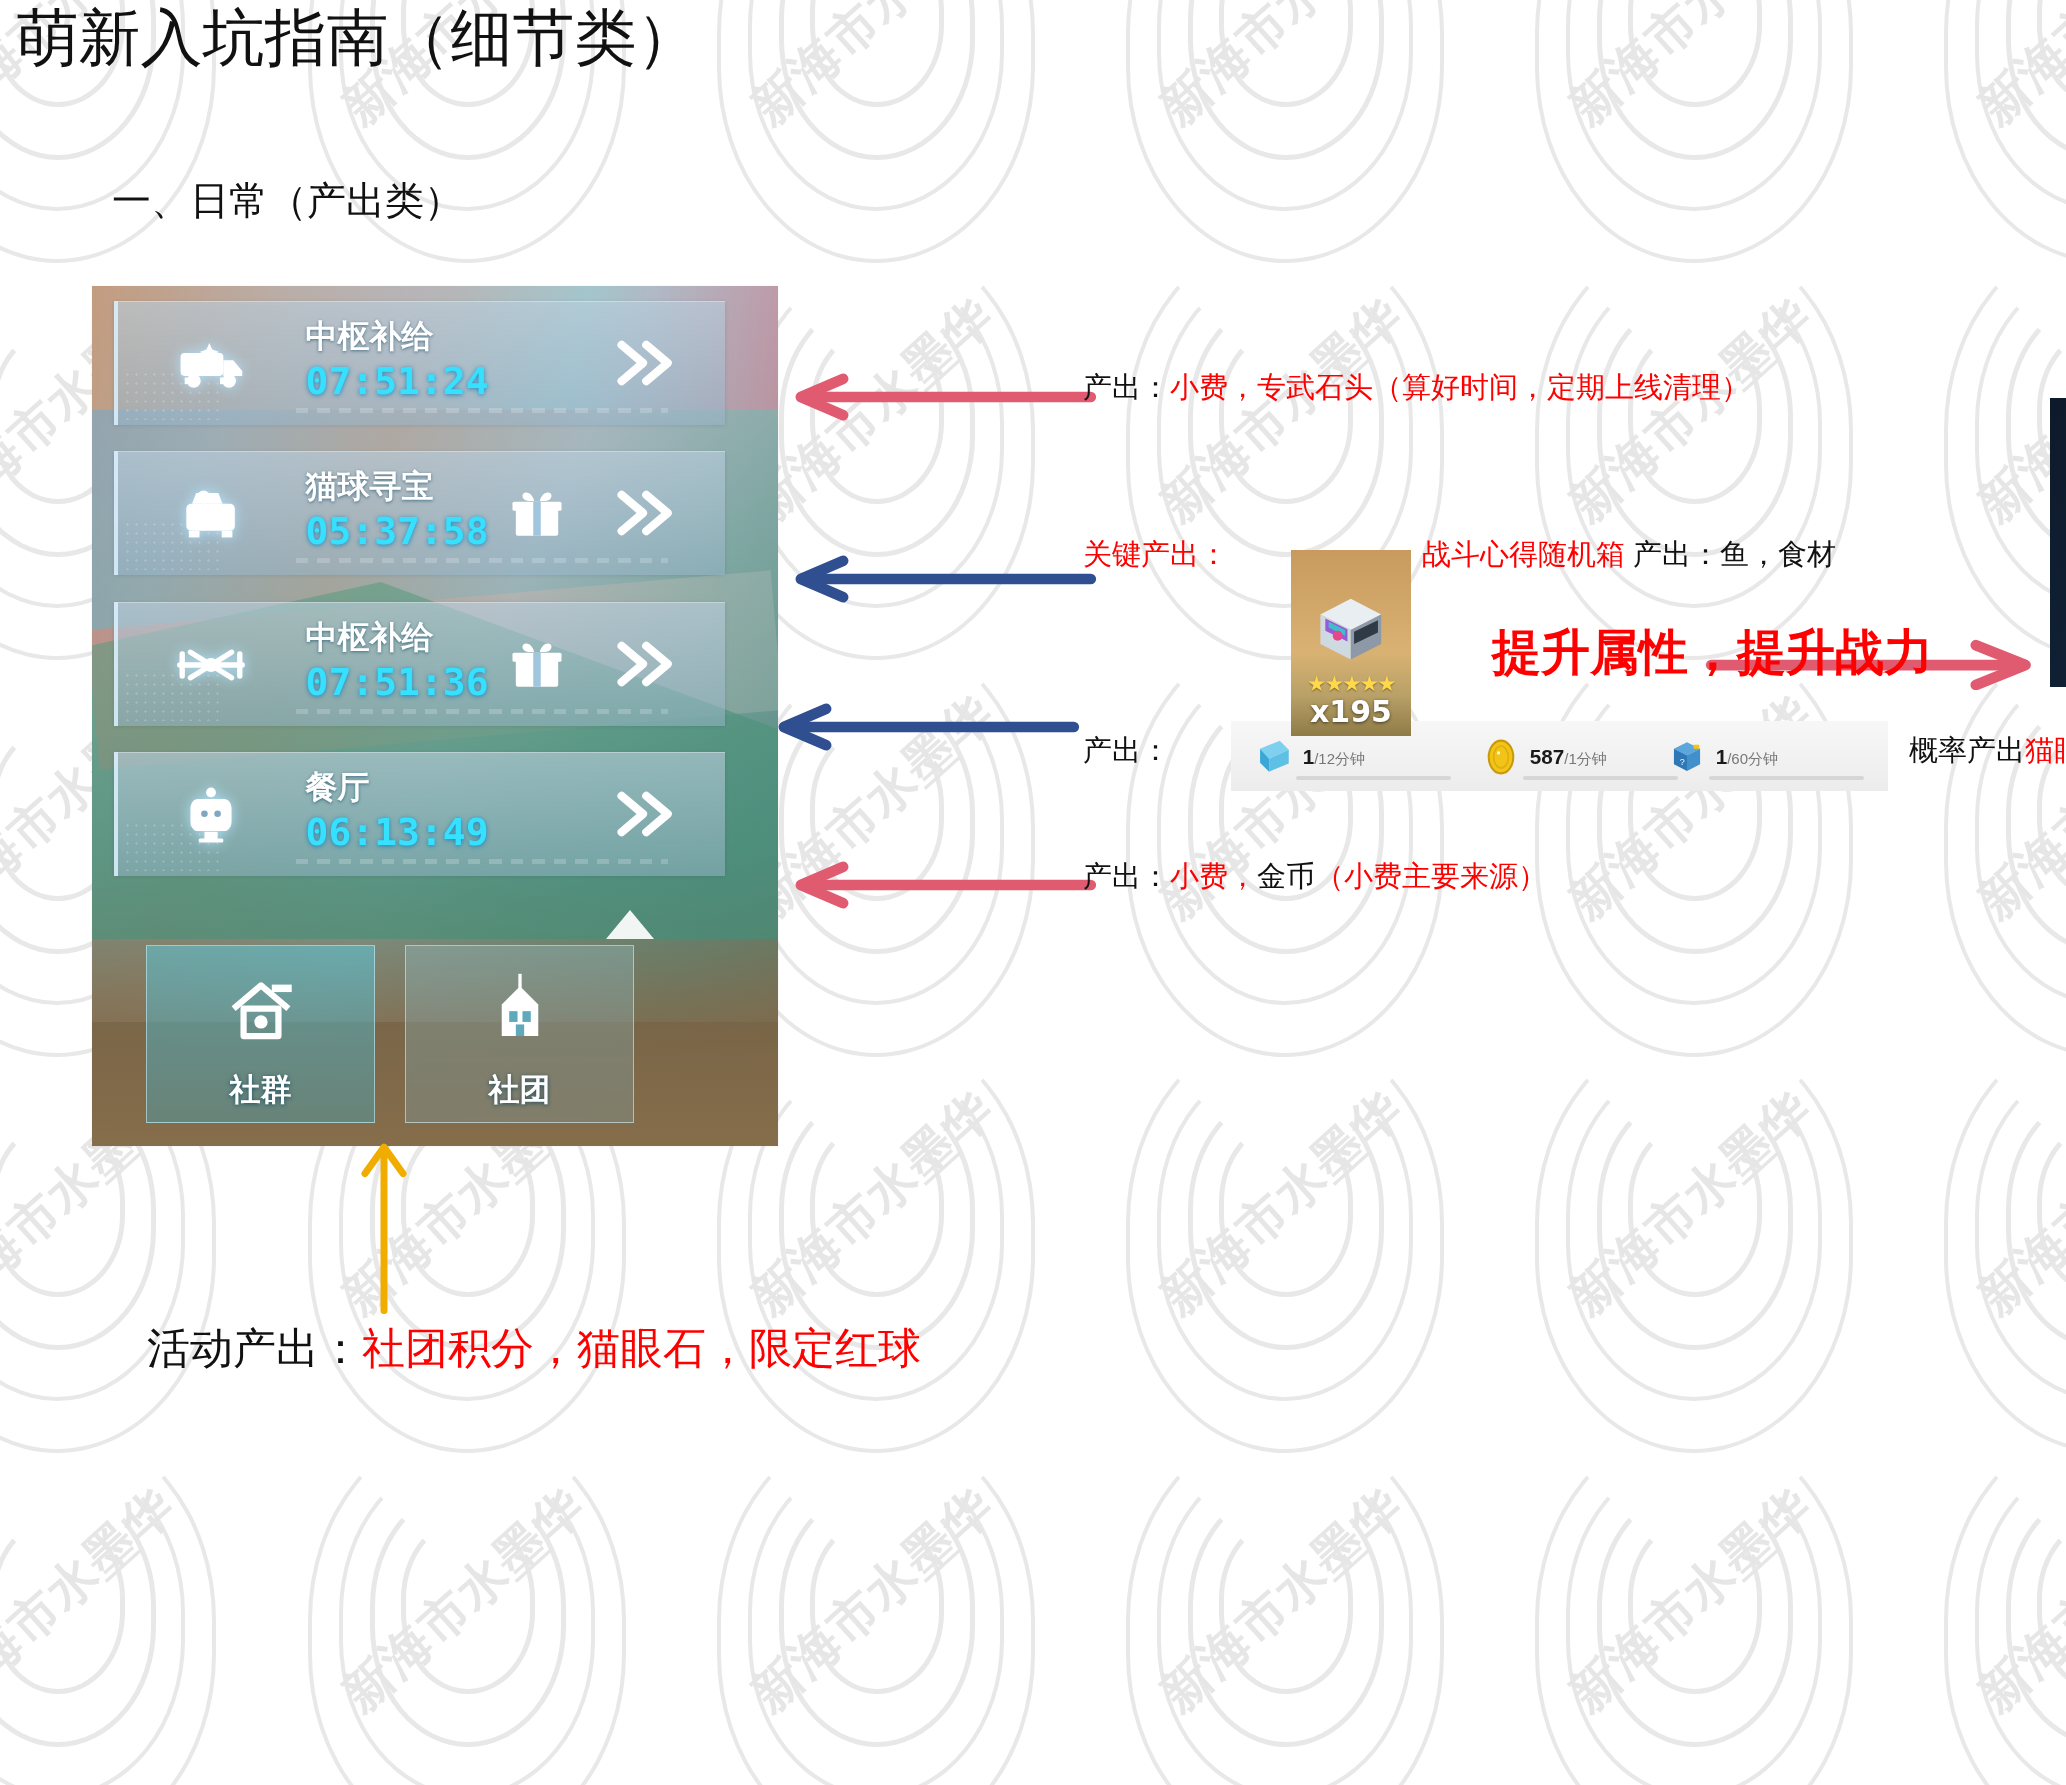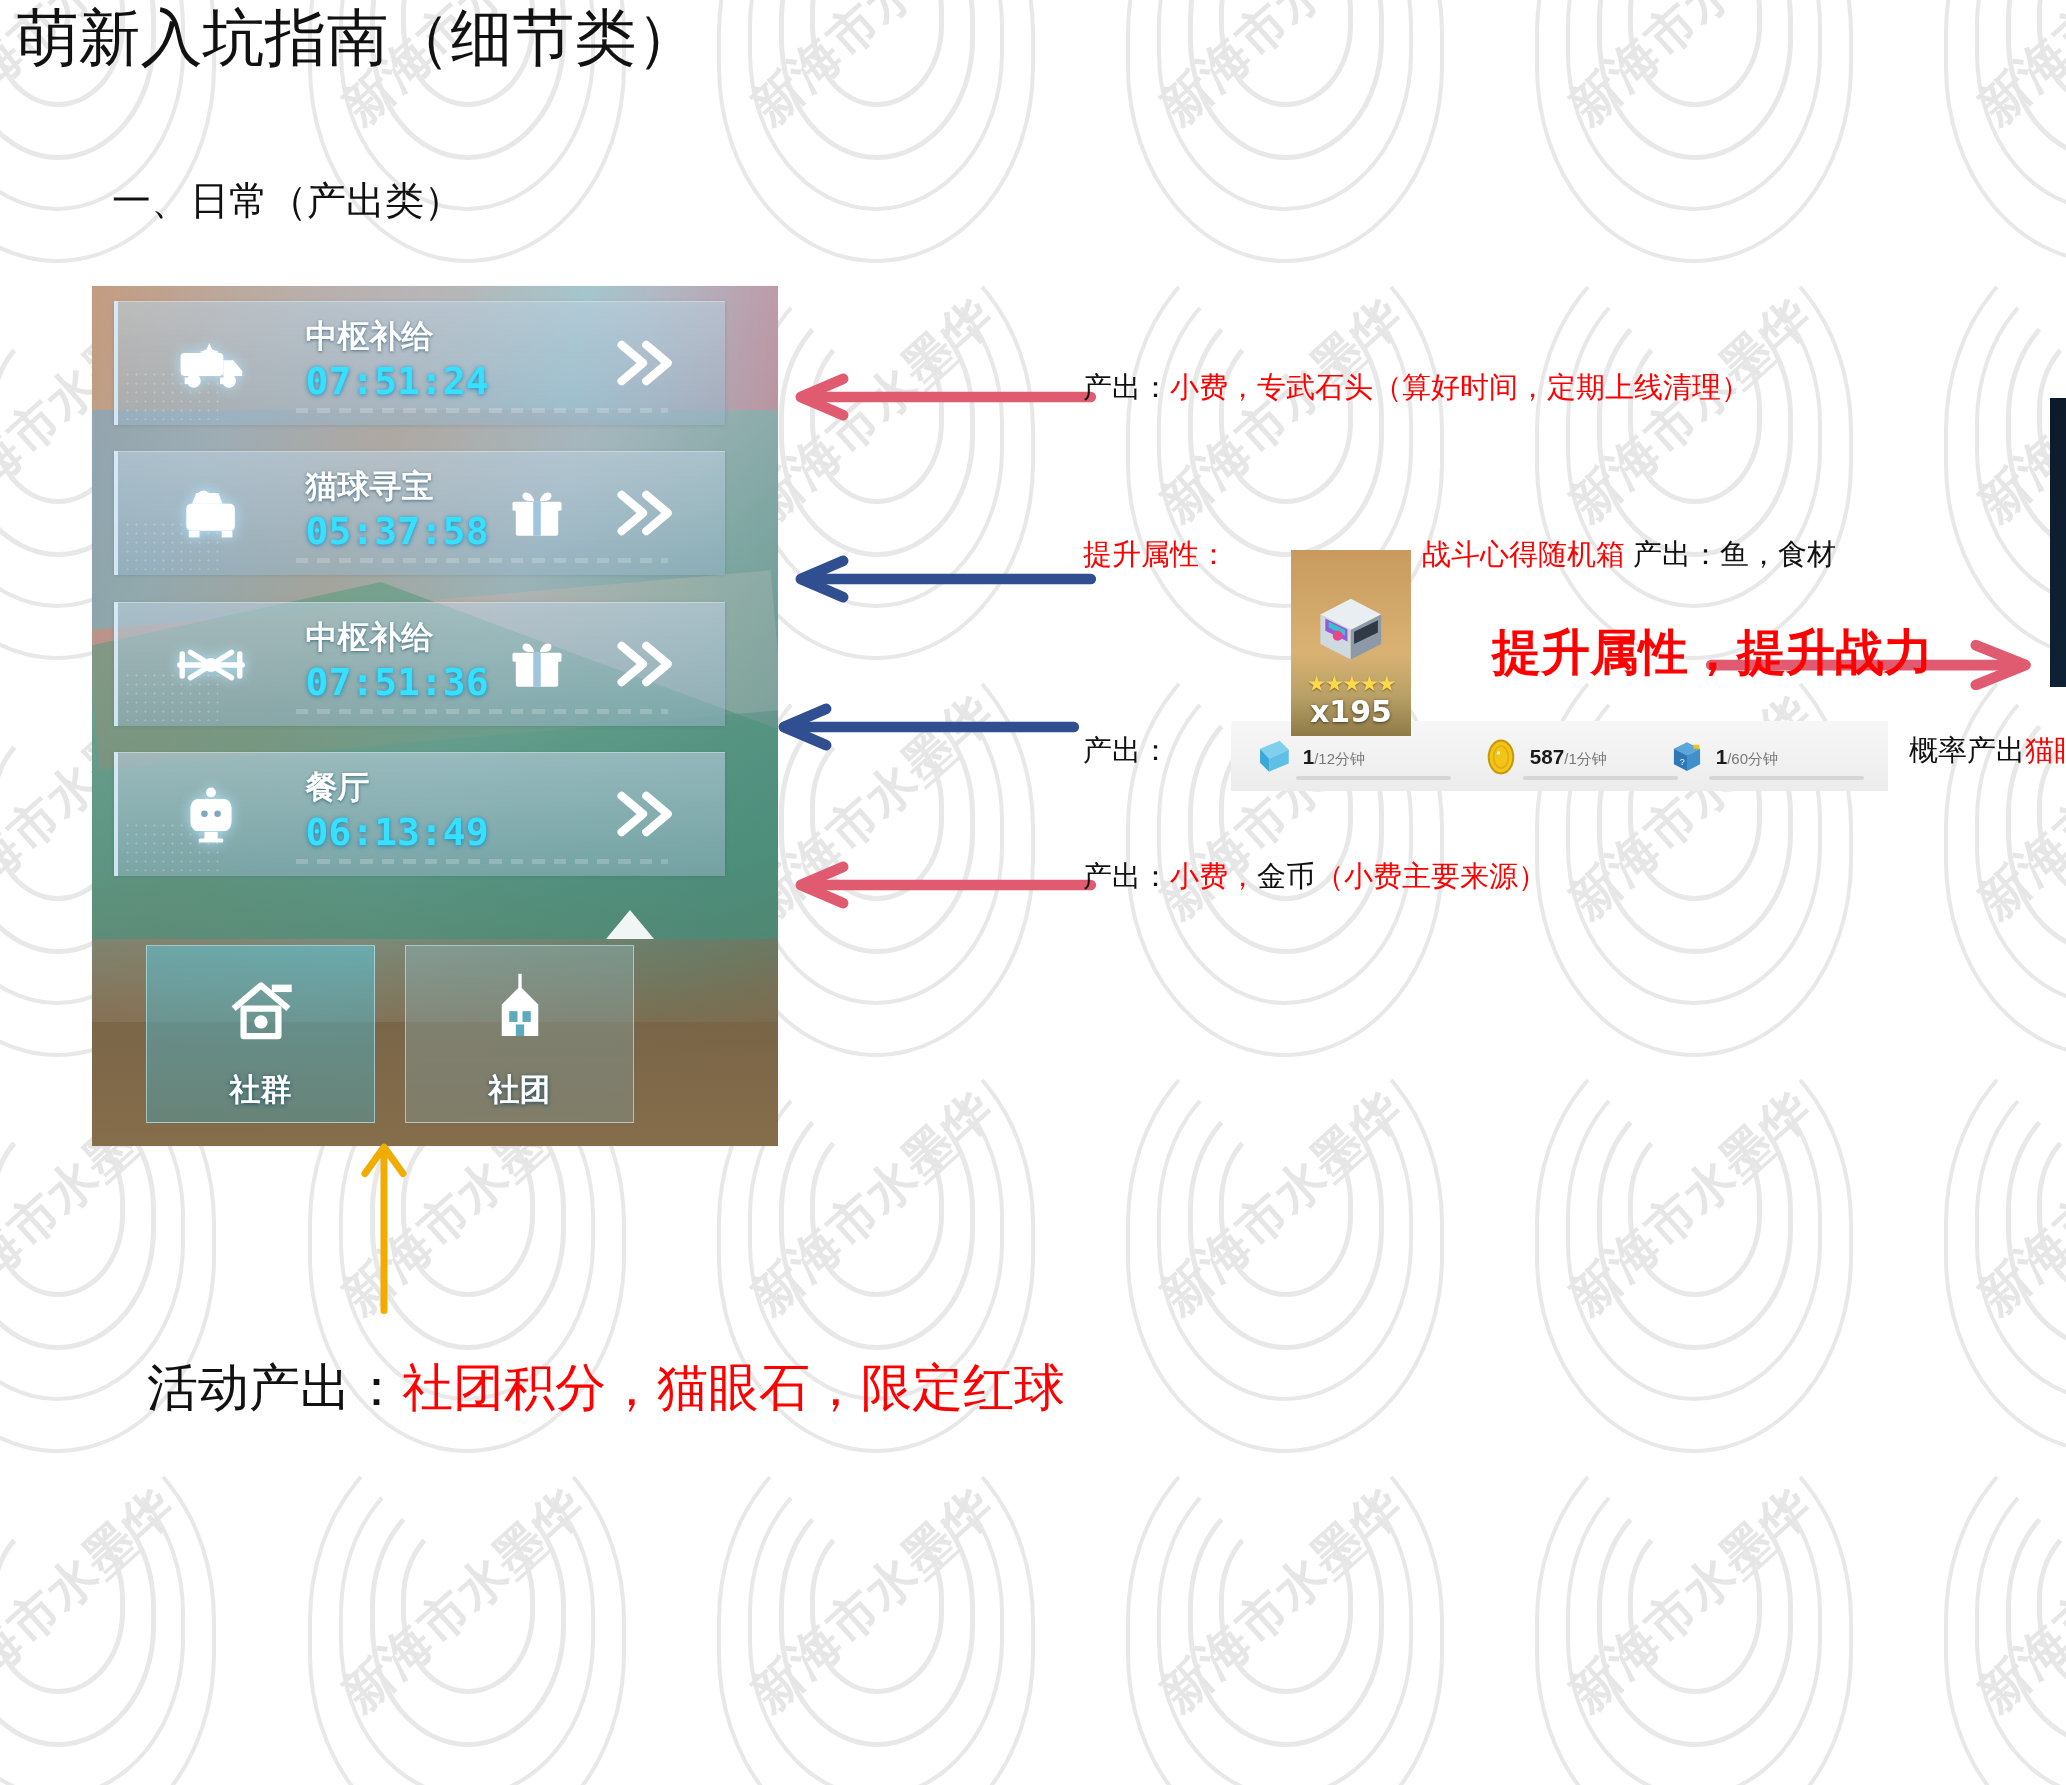--- a/index.html
+++ b/index.html
@@ -35,21 +35,21 @@
   }
   .anno{position:absolute;z-index:6;white-space:nowrap;font-size:29px;color:#111;}
   .anno .r{color:#ff0000;}
   .anno .k{color:#111;}
   .big-red{
     position:absolute;z-index:7;white-space:nowrap;color:#ff0000;
     font-size:49px;font-weight:700;
   }
   .bottom-line{
     position:absolute;left:147px;top:1320px;z-index:7;white-space:nowrap;
-    font-size:51px;color:#111;margin-top:34px;
+    font-size:43px;color:#111;
   }
   .bottom-line .r{color:#ff0000;}
 
   
   .arrow{position:absolute;z-index:6;}
 
   
   #left-panel{
     position:absolute;left:92px;top:286px;width:686px;height:860px;z-index:4;
     overflow:hidden;
@@ -673,21 +673,21 @@
     <line x1="20" y1="70" x2="740" y2="70"></line>
       <polyline points="660,22 780,70 660,118" stroke-linejoin="round"></polyline>
   </g>
 </svg>
 
 <div class="anno" style="left:1083px;top:368px">
   <span class="k">产出：</span><span class="r">小费，专武石头（算好时间，定期上线清理）</span>
 </div>
 
 <div class="anno" style="left:1083px;top:535px">
-  <span class="r">提升属性：</span>
+  <span class="r">关键产出：</span>
 </div>
 <div class="anno" style="left:1422px;top:535px">
   <span class="r">战斗心得随机箱</span><span class="k"> 产出：鱼，食材</span>
 </div>
 
 <div class="big-red" style="left:1492px;top:620px">提升属性，提升战力</div>
 
 <div class="anno" style="left:1083px;top:731px">
   <span class="k">产出：</span>
 </div>

